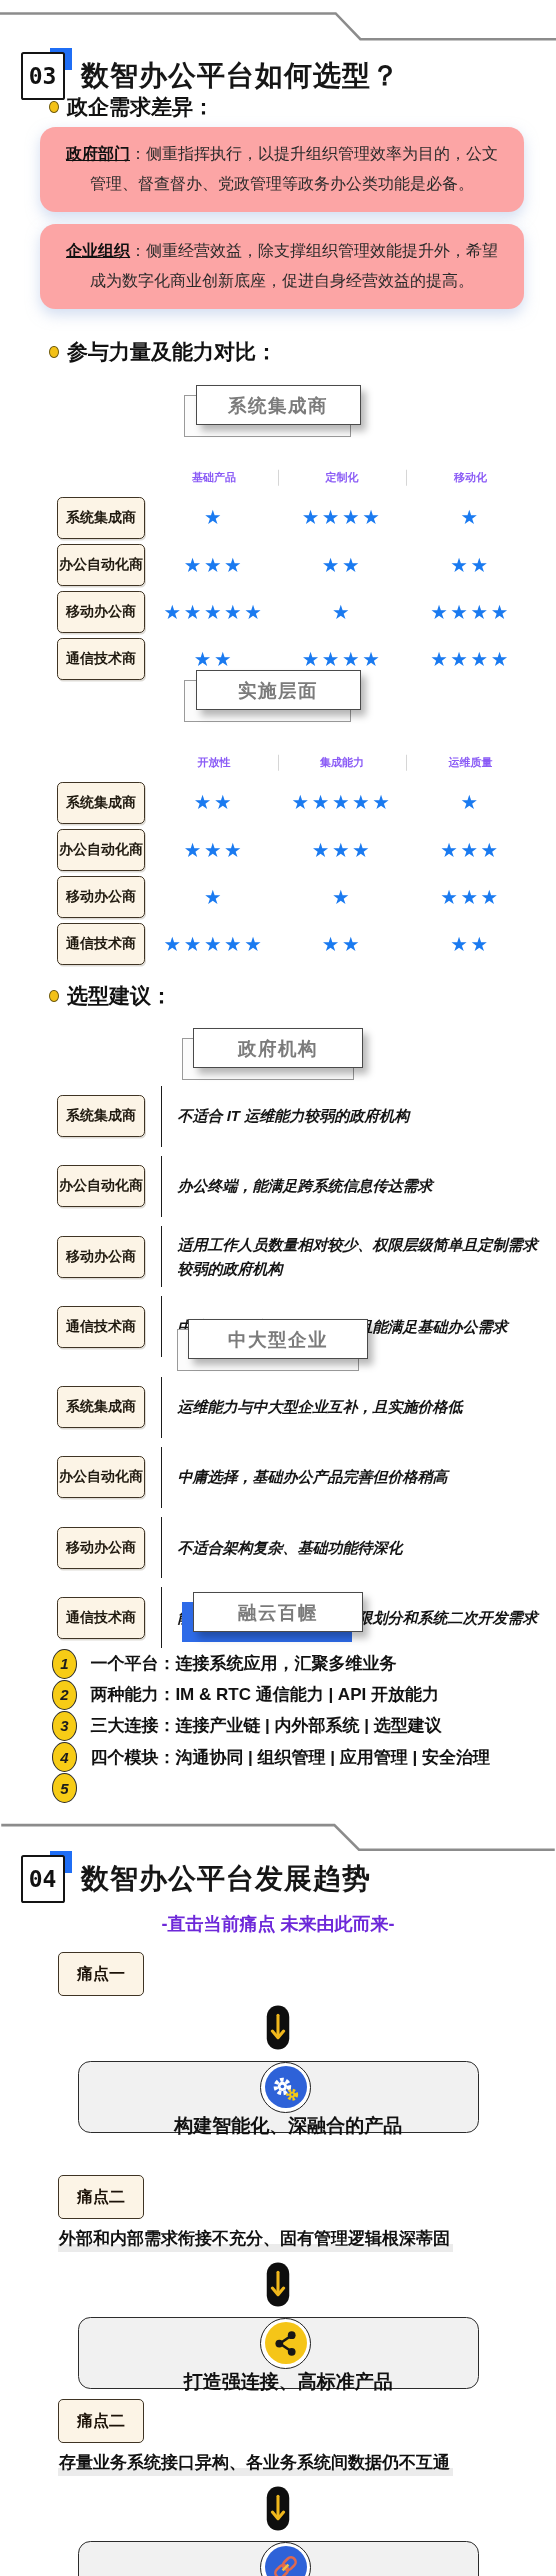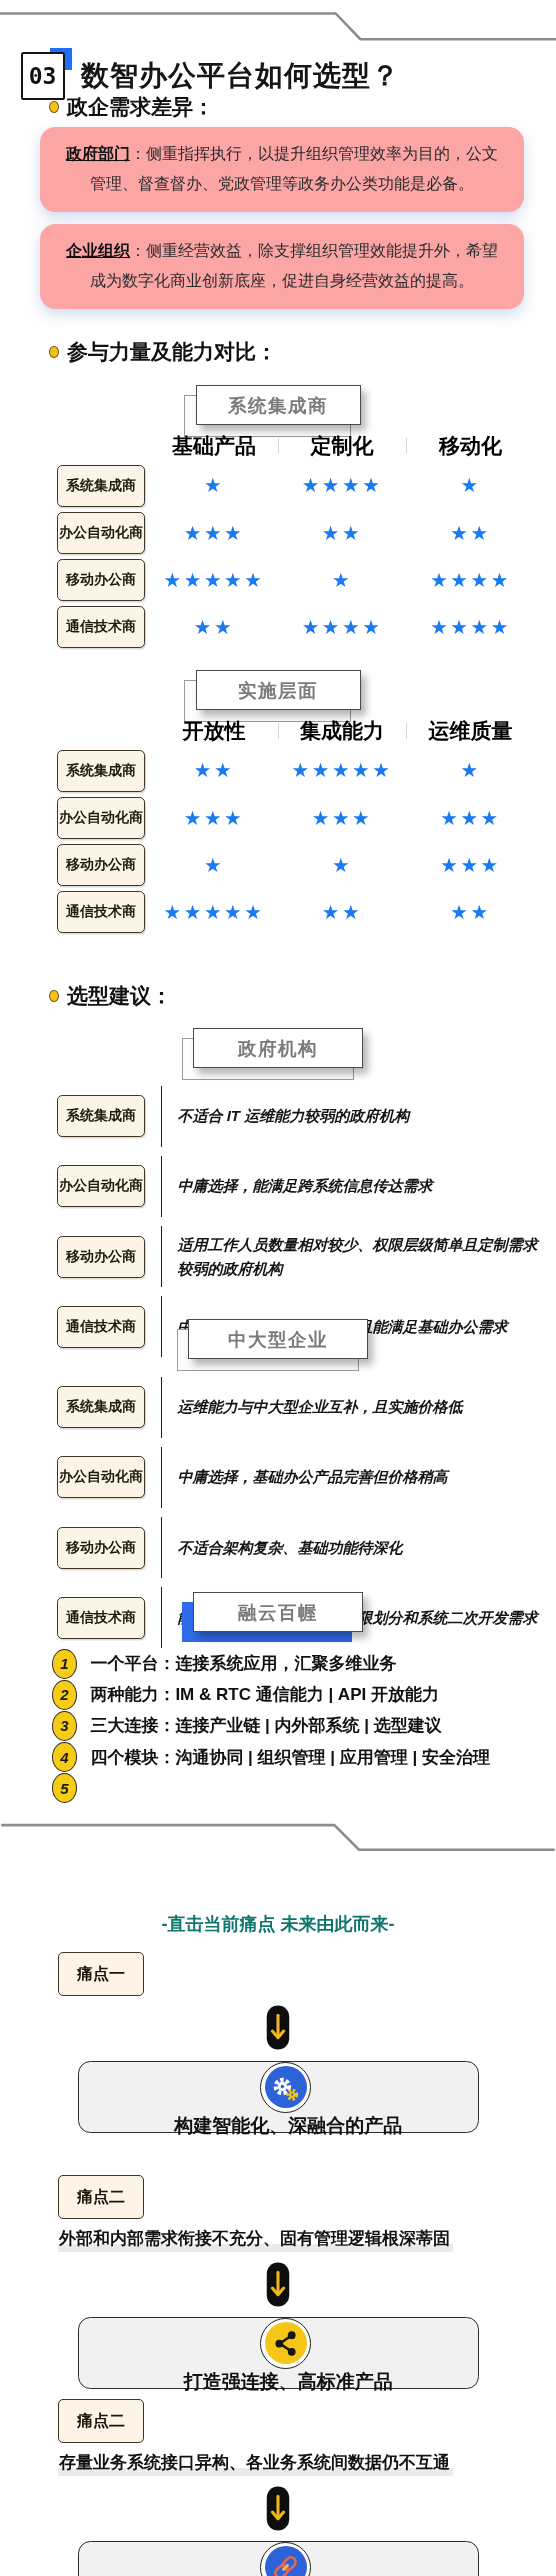--- a/index.html
+++ b/index.html
@@ -33,21 +33,21 @@
                background:#fcfcfc;border:1px solid #9a9a9a;}
   .fancy.blue .back{background:#2e6be8;border:none;}
   .fancy .front{position:absolute;inset:0;background:#fff;border:1.5px solid #4a4a4a;
                 box-shadow:5.2px 6.2px 7.2px rgba(0,0,0,0.28);
                 display:flex;align-items:center;justify-content:center;
                 font-size:18.5px;font-weight:700;color:#7b7b7b;letter-spacing:1.5px;}
 
   
   .thead{display:grid;grid-template-columns:150px 128px 128px 129px;margin-top:9.3px;}
   .hcell{position:relative;display:flex;align-items:center;justify-content:center;
-         font-size:21px;font-weight:700;color:#000000;height:23px;}
+         font-size:11px;font-weight:700;color:#8b5cf6;height:23px;margin-top:32px;}
   .hcell.sep::before{content:"";position:absolute;left:0;top:50%;transform:translateY(-50%);
          width:1px;height:16.5px;background:#d6d6d6;}
   .trow{display:grid;grid-template-columns:150px 128px 128px 129px;align-items:center;margin-top:4.1px;}
   .trow.first{margin-top:7.2px;}
   .vlabel{margin-left:57px;width:86px;height:40px;background:#fcf4e6;border:1.5px solid #3f3424;
           border-radius:5.2px;display:flex;align-items:center;justify-content:center;
           font-size:14px;font-weight:700;color:#201a10;box-shadow:1px 1.5px 0 rgba(70,55,30,0.18);}
   .scell{display:flex;align-items:center;justify-content:center;height:43px;}
   .stars{font-size:19.6px;color:#1a7af0;letter-spacing:2.6px;white-space:nowrap;}
 
@@ -248,21 +248,21 @@
       <div class="front">政府机构</div>
     </div>
     <div class="arow" style="margin-top:17.5px">
       <div class="vlabel">系统集成商</div>
       <div class="adiv"></div>
       <div class="atext">不适合 IT 运维能力较弱的政府机构</div>
     </div>
     <div class="arow">
       <div class="vlabel">办公自动化商</div>
       <div class="adiv"></div>
-      <div class="atext">中庸选择，能满足跨系统信息传达需求</div>
+      <div class="atext">办公终端，能满足跨系统信息传达需求</div>
     </div>
     <div class="arow">
       <div class="vlabel">移动办公商</div>
       <div class="adiv"></div>
       <div class="atext">适用工作人员数量相对较少、权限层级简单且定制需求较弱的政府机构</div>
     </div>
     <div class="arow">
       <div class="vlabel">通信技术商</div>
       <div class="adiv"></div>
       <div class="atext">中庸选择，安全性有保障，且能满足基础办公需求</div>
@@ -321,22 +321,29 @@
       <div class="bitem">
         <span class="bnum">5</span>
       </div>
     </div>
   </div>
 
   <svg class="abs" style="top:1819px;left:0" width="556" height="41" viewBox="0 0 1080 80">
     <polyline points="0,12 650,12 698,60 1080,60" fill="none" stroke="#8c8c8c" stroke-width="5"></polyline>
   </svg>
 
-
-  <div class="abs" style="top:1912px;left:0;width:556px;text-align:center;font-size:18px;font-weight:800;color:#0f766e">-直击当前痛点  未来由此而来-</div>
+  <div class="abs sec-header" style="top:1855px;left:20.6px">
+    <div class="badge">
+      <div class="corner"></div>
+      <div class="face">04</div>
+    </div>
+    <div class="sec-title">数智办公平台发展趋势</div>
+  </div>
+
+  <div class="abs" style="top:1912px;left:0;width:556px;text-align:center;font-size:18px;font-weight:800;color:#6d28d9">-直击当前痛点  未来由此而来-</div>
 
   <div class="abs" style="top:1952px;left:0;width:556px">
     <div class="plabel">痛点一</div>
     <div class="arrow-wrap">
       <svg width="24" height="45" viewBox="0 0 46 88">
         <rect x="1" y="1" width="44" height="86" rx="22" fill="#0e0e0e"></rect>
         <line x1="23" y1="20" x2="23" y2="60" stroke="#f0b71c" stroke-width="6" stroke-linecap="round"></line>
         <polyline points="12,51 23,64 34,51" fill="none" stroke="#f0b71c" stroke-width="6" stroke-linecap="round" stroke-linejoin="round"></polyline>
       </svg>
     </div>

